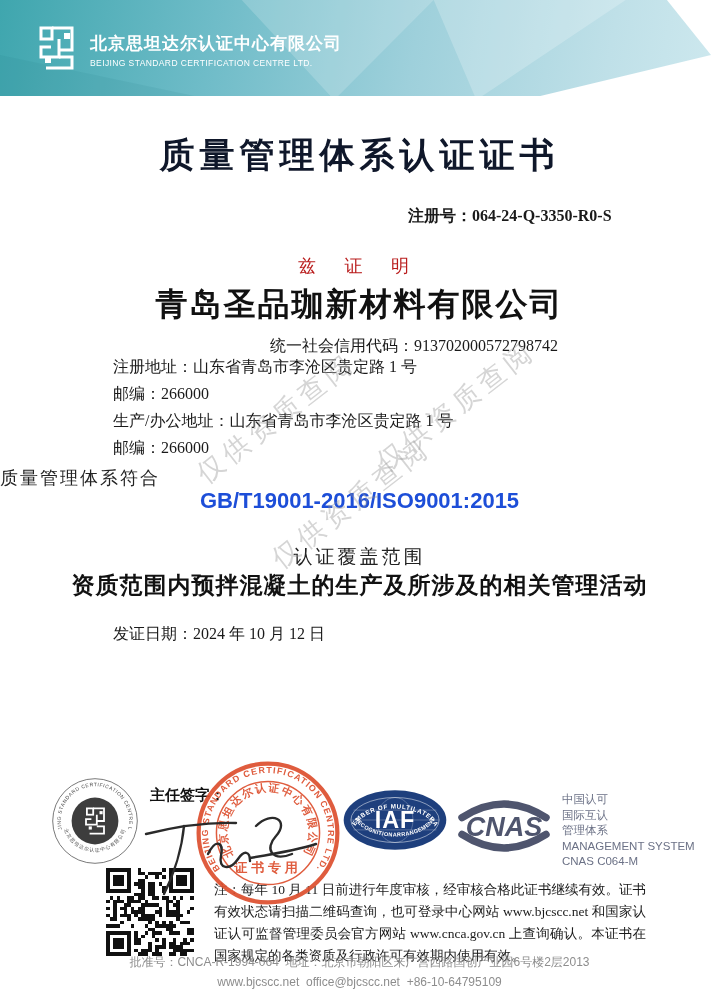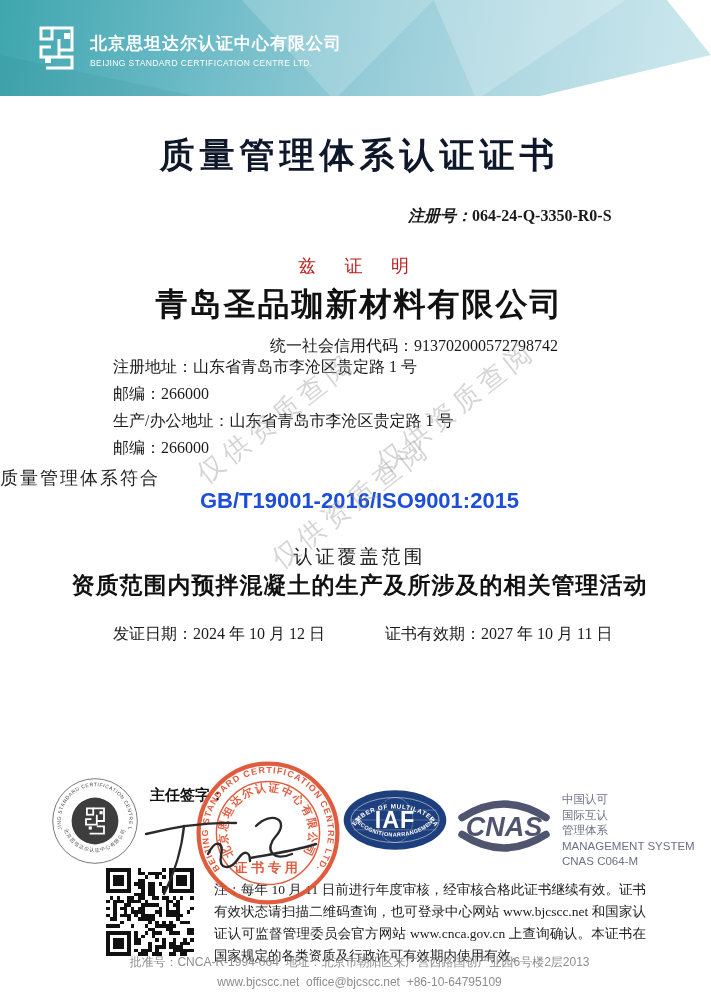--- a/index.html
+++ b/index.html
@@ -48,21 +48,21 @@
   .accred{position:absolute;left:562px;top:792px;font-family:"Liberation Sans",sans-serif;
           font-size:11.5px;line-height:1.35;color:#6b7186;}
   
   .qr{position:absolute;left:106px;top:868px;width:88px;height:88px;}
   .note{position:absolute;left:214px;top:879px;width:432px;font-size:13.5px;line-height:1.62;
         text-align:justify;color:#1a1a1a;}
   .foot1{position:absolute;left:0;top:954px;width:100%;text-align:center;
          font-family:"Liberation Sans",sans-serif;font-size:12px;color:#8d8d8d;}
   .foot2{position:absolute;left:0;top:975px;width:100%;text-align:center;
          font-family:"Liberation Sans",sans-serif;font-size:12px;color:#8d8d8d;}
-  .lbl{font-weight:inherit;font-style:italic;}
+  .lbl{font-weight:inherit;}
 </style>
 </head>
 <body>
 
 <div class="page">
 
   <div class="hdr">
     <div class="facet f1"></div>
     <div class="facet f2"></div>
     <div class="facet f3"></div>
@@ -108,23 +108,20 @@
     <span>邮编：</span><span>266000</span>
   </div>
 
   <div class="sysline">质量管理体系符合</div>
   <div class="standard">GB/T19001-2016/ISO9001:2015</div>
   <div class="scopehead">认证覆盖范围</div>
   <div class="scope">资质范围内预拌混凝土的生产及所涉及的相关管理活动</div>
 
   <div class="dateL">
     <span>发证日期：</span><span>2024 年 10 月 12 日</span>
-  </div>
-  <div class="dateR">
-    <span>证书有效期：</span><span>2027 年 10 月 11 日</span>
   </div>
 
   <div class="wm" style="left:180px;top:400px">仅供资质查阅</div>
   <div class="wm" style="left:360px;top:388px">仅供资质查阅</div>
   <div class="wm" style="left:255px;top:485px">仅供资质查阅</div>
 
   <svg class="blackseal" viewBox="0 0 100 100">
     <defs>
       <path id="bs-top" d="M13,58 A38,38 0 1,1 87,58" fill="none"></path>
       <path id="bs-bot" d="M16,60 A36,36 0 0,0 84,60" fill="none"></path>

